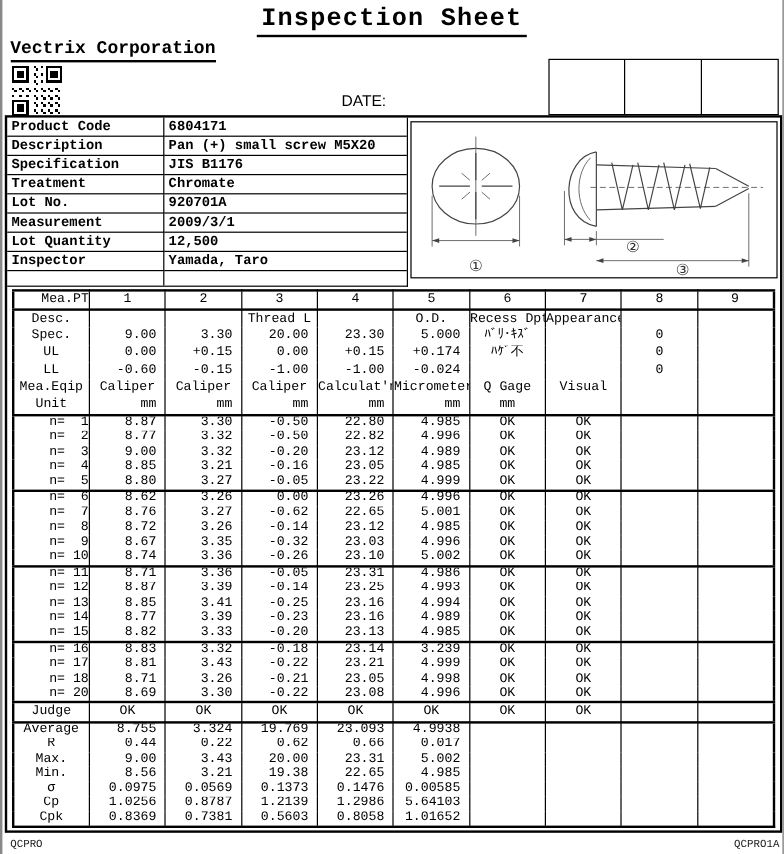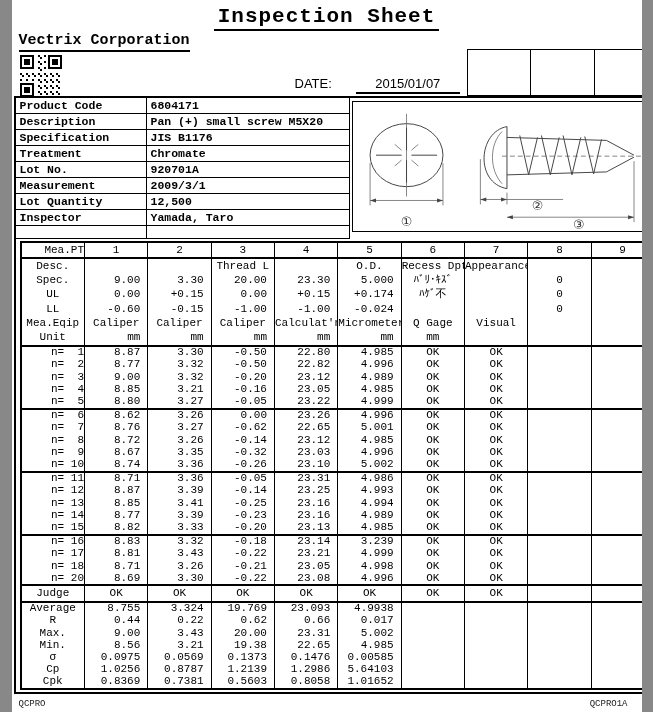--- a/index.html
+++ b/index.html
@@ -1,19 +1,19 @@
 <!DOCTYPE html>
 <html><head>
 <meta charset="utf-8">
 <style>
   html,body{margin:0;padding:0;background:#888;}
   .page{
     position:relative;width:630px;height:712px;background:#fff;
     font-family:"Liberation Mono","DejaVu Sans Mono",monospace;color:#000;
-    overflow:hidden;margin:0 auto;
+    overflow:hidden;margin:0 auto;padding-left:20px;
   }
   
   .title{
     position:absolute;left:0;top:5px;width:100%;text-align:center;
   }
   .title span{
     display:inline-block;font-size:21px;font-weight:bold;letter-spacing:1px;
     border-bottom:2px solid #000;padding:0 4px 1px 4px;
   }
   .company{
@@ -75,21 +75,21 @@
   table.mtable tbody.judge tr td{height:14px;}
   td.num{text-align:right;padding-right:7px !important;}
   td.ctr{text-align:center;}
   td.lft{text-align:right;padding-left:6px !important;margin-top:11px;}
   
   .foot{
     position:absolute;bottom:3px;font-family:Liberation Mono, monospace;
     font-size:9px;color:#222;
   }
   .foot.l{left:7px;}
-  .foot.r{right:14px;}
+  .foot.r{right:2px;}
   .sketch{stroke:#444;fill:none;stroke-width:1;}
   .sketch-light{stroke:#666;fill:none;stroke-width:0.8;}
 </style>
 </head>
 <body>
 
 <div class="page">
 
   <div class="title">
     <span>Inspection Sheet</span>
@@ -156,21 +156,20 @@
         <rect x="18" y="18" width="1" height="1"></rect>
         <rect x="10" y="19" width="1" height="1"></rect>
         <rect x="13" y="19" width="1" height="1"></rect>
         <rect x="16" y="19" width="1" height="1"></rect>
         <rect x="19" y="19" width="1" height="1"></rect>
       </g>
   </svg>
 
   <div class="date-row">
     <span class="dlab">DATE:</span>
-    <span class="dval">2015/01/07</span>
   </div>
 
   <div class="signbox">
     <div class="cell"></div>
     <div class="cell"></div>
     <div class="cell"></div>
   </div>
 
   <div class="frame">
 

